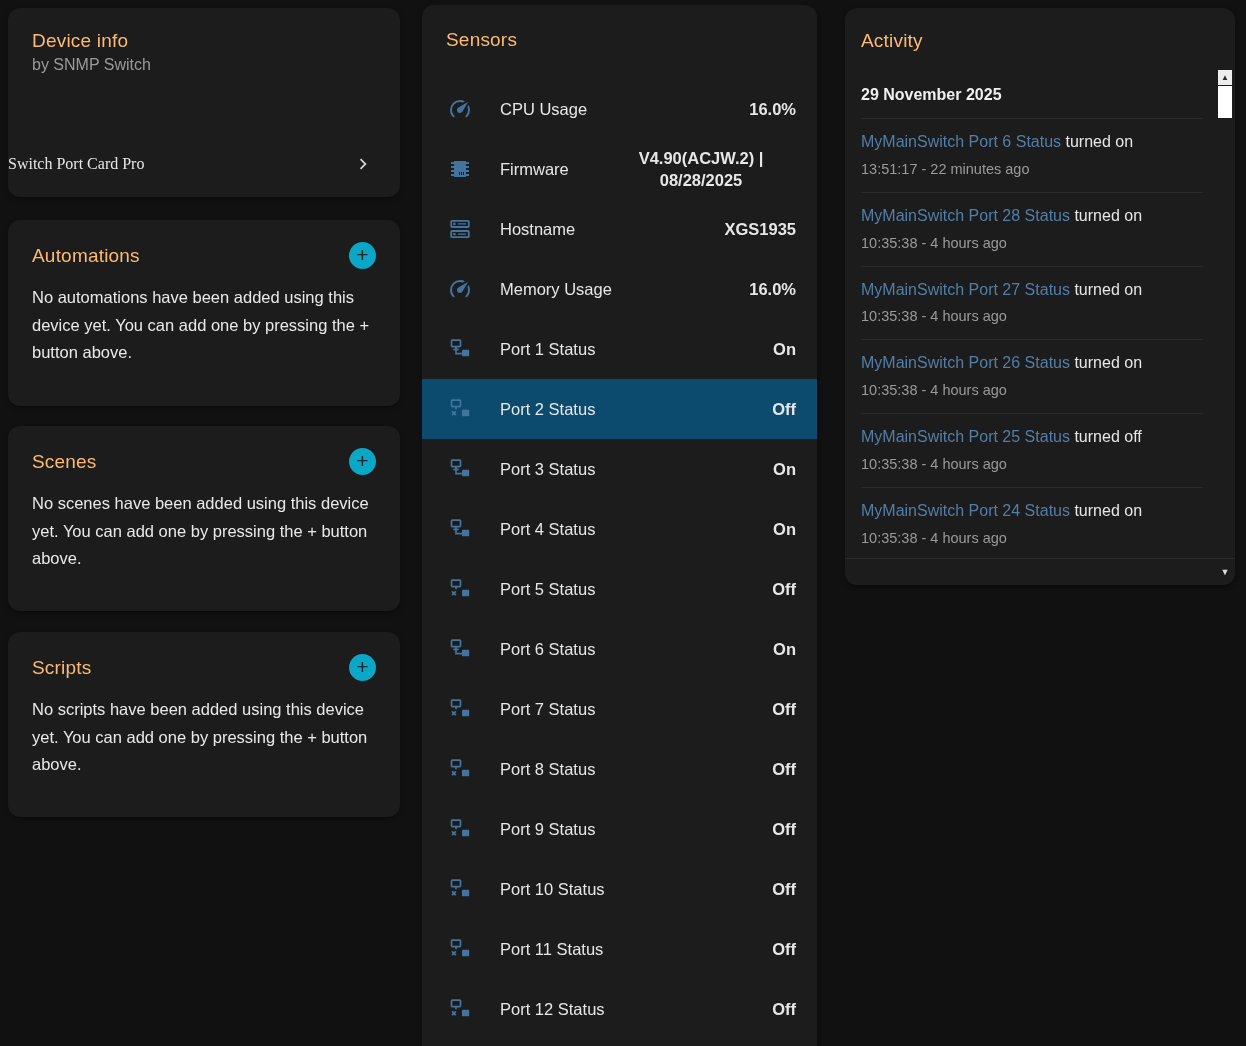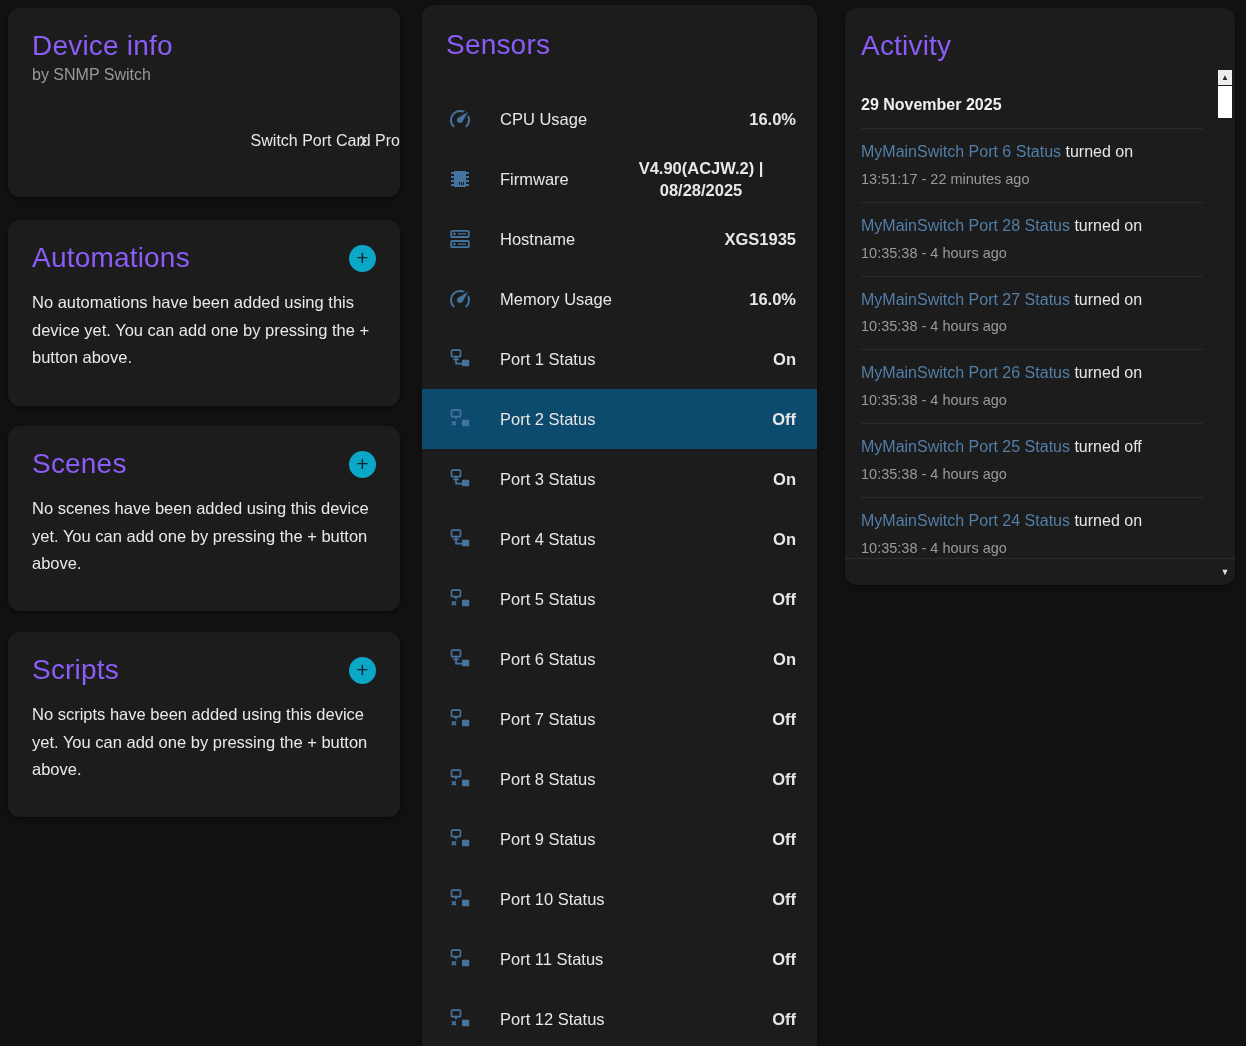--- a/index.html
+++ b/index.html
@@ -24,40 +24,41 @@
   .card {
     background: #1c1c1c;
     border-radius: 12px;
     box-shadow: 0 2px 4px rgba(0,0,0,.35);
     position: relative;
   }
 
   
   .card-pad { padding: 22px 24px; }
   .card-title {
-    font-size: 28px;
+    font-size: 19px;
     font-weight: 400;
-    color: #8b5cf6;
+    color: #fdba74;
     letter-spacing: .2px;
   }
   .subtitle {
     margin-top: 4px;
     font-size: 16px;
     color: #9a9a9a;
   }
   .device-info-card { height: 189px; margin-bottom: 23px; }
   .device-link {
     position: absolute;
-    left: 0; right: 0; bottom: 34px;
+    left: 0; right: 0; bottom: 11px;
     height: 44px;
     display: flex;
     align-items: center;
-    justify-content: flex-end;
+    justify-content: flex-start;
     cursor: pointer;
     border-radius: 8px;
+    font-family: Liberation Serif, serif;
   }
   .device-link-label { font-size: 16px; color: #e7e7e7; }
   .chevron {
     position: absolute;
     right: 26px; top: 50%;
     transform: translateY(-50%);
     color: #cfcfcf;
     width: 22px; height: 22px;
   }
   .chevron svg { width: 22px; height: 22px; display: block; }

